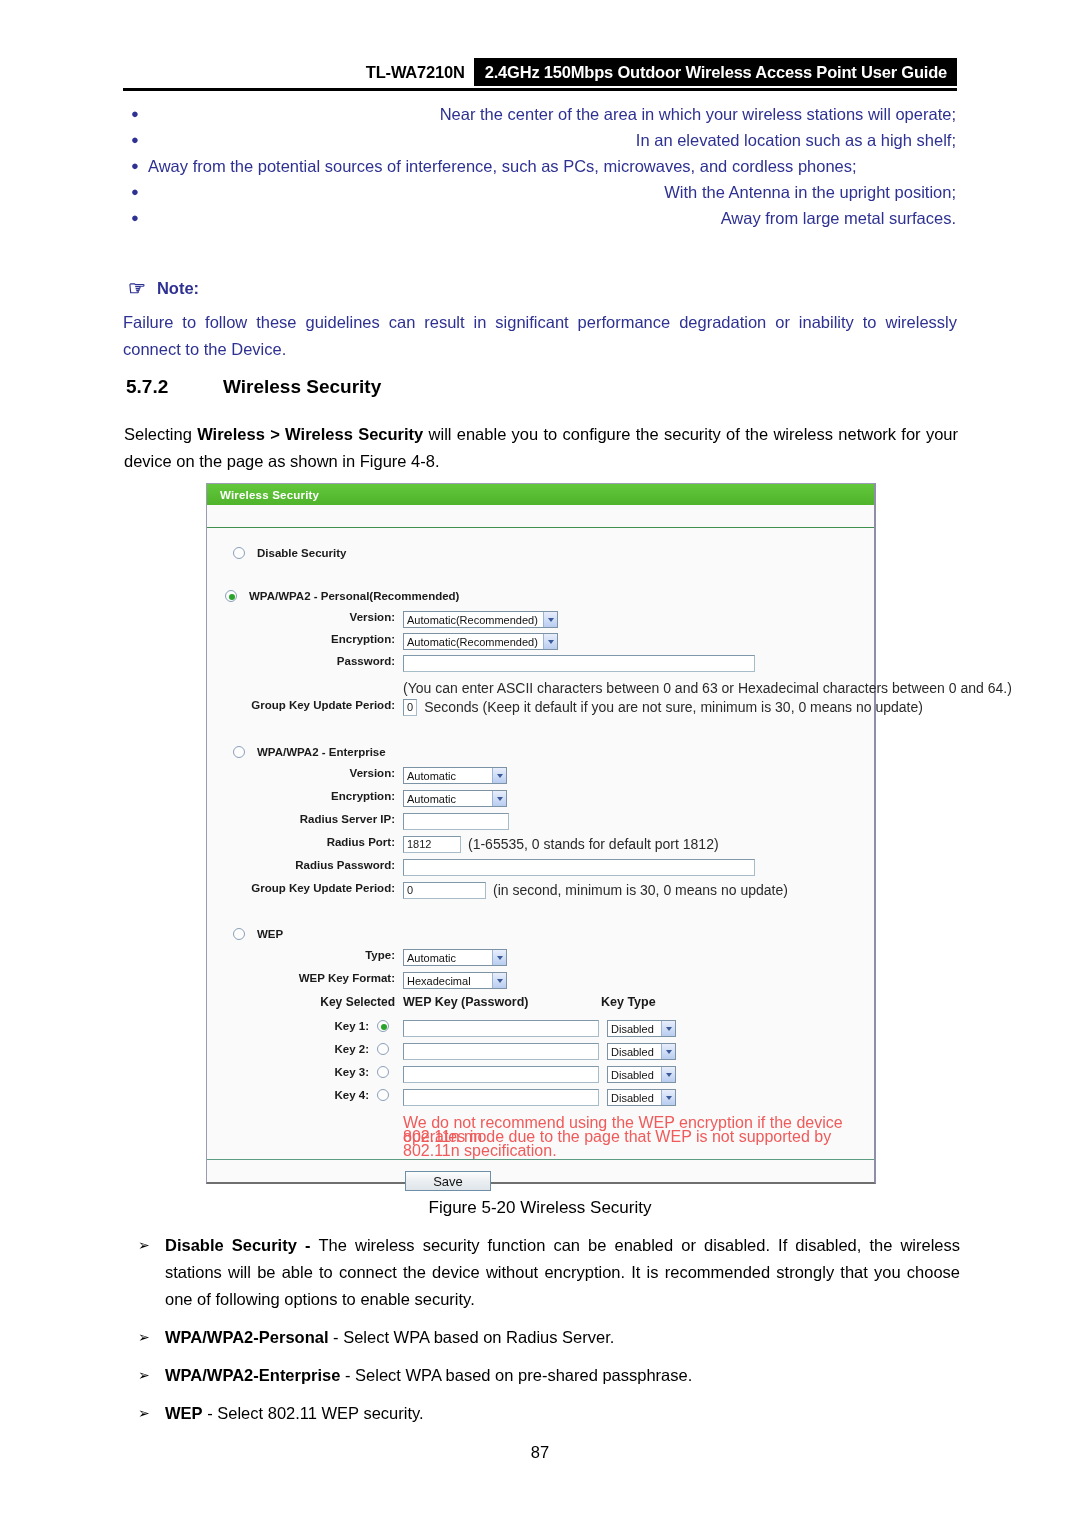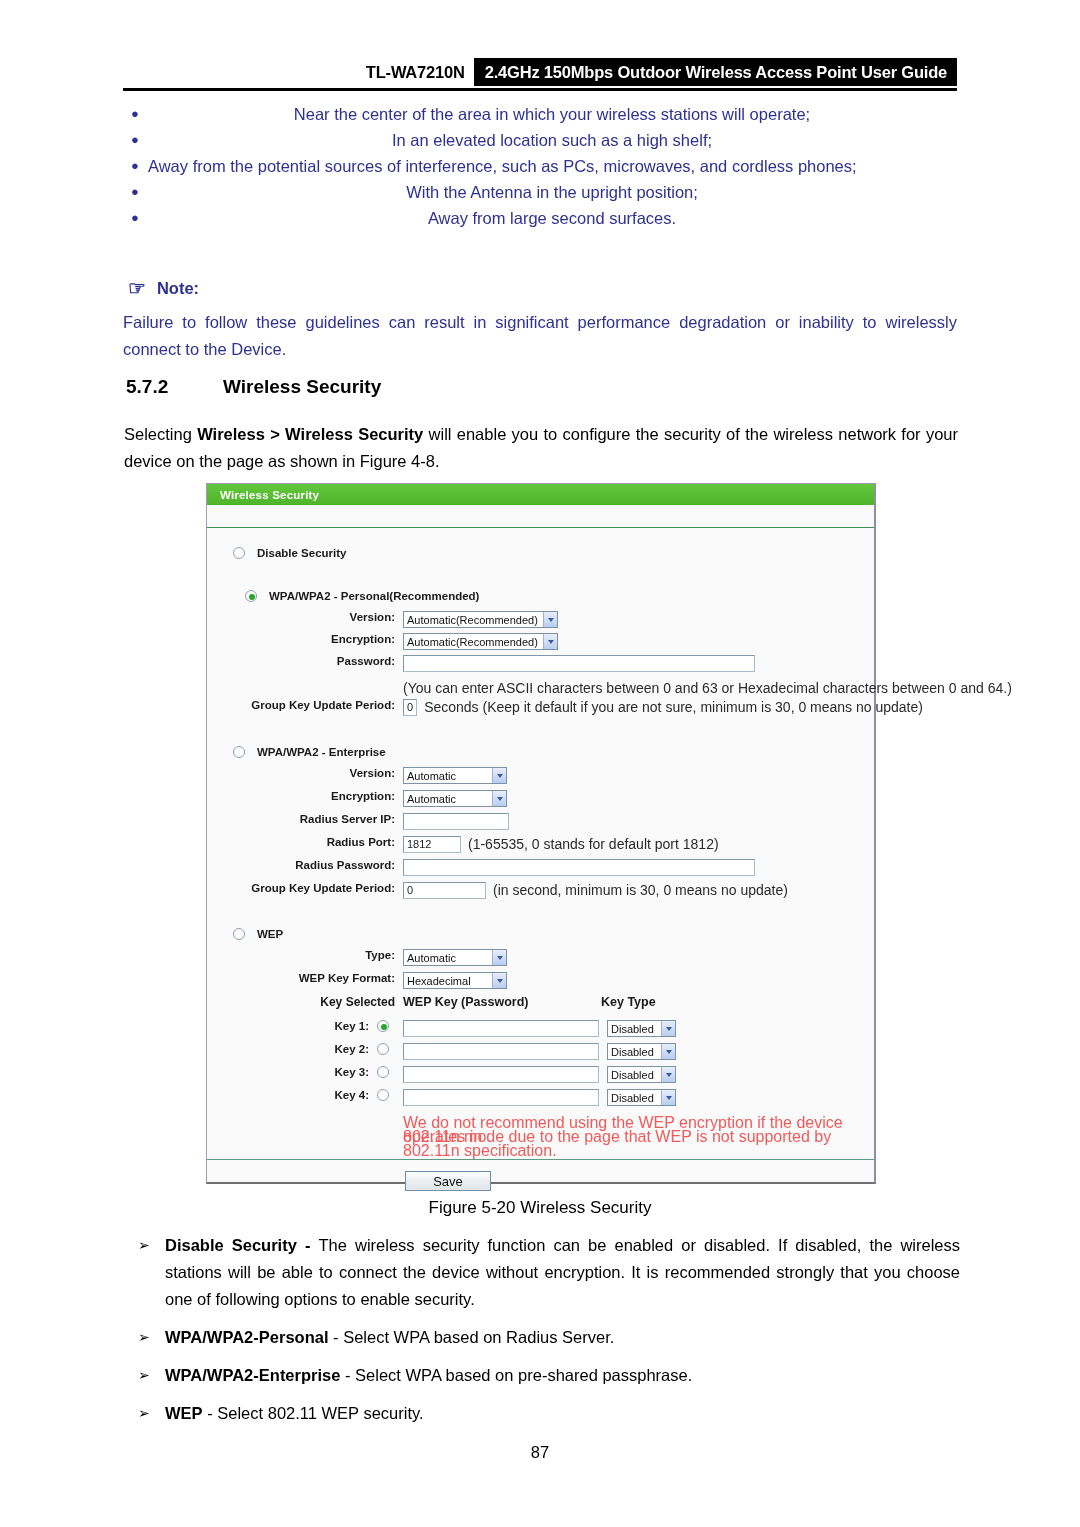--- a/index.html
+++ b/index.html
@@ -78,21 +78,21 @@
     font-size: 13px;
     line-height: 26px;
     text-align: left;
     padding-left: 3px;
   }
   .bullet-txt {
     flex: 1 1 auto;
     text-align: justify;
     padding-right: 2px;
   }
-  .bullet-txt.nojust { text-align: center; }
+  .bullet-txt.nojust { text-align: right; }
 
   
   .note-head {
     position: absolute;
     left: 128px; top: 277px;
     font-size: 16.5px;
     line-height: 22px;
     color: #2e3192;
     font-weight: bold;
     display: flex;
@@ -352,21 +352,21 @@
     <div class="bullet-li">
       <span class="bullet-dot">●</span>
       <span class="bullet-txt">Away from the potential sources of interference, such as PCs, microwaves, and cordless phones;</span>
     </div>
     <div class="bullet-li">
       <span class="bullet-dot">●</span>
       <span class="bullet-txt nojust">With the Antenna in the upright position;</span>
     </div>
     <div class="bullet-li">
       <span class="bullet-dot">●</span>
-      <span class="bullet-txt nojust">Away from large second surfaces.</span>
+      <span class="bullet-txt nojust">Away from large metal surfaces.</span>
     </div>
   </div>
 
   <div class="note-head">
     <span class="note-icon">☞</span>
     <span>Note:</span>
   </div>
   <div class="note-body">Failure to follow these guidelines can result in significant performance degradation or inability to wirelessly connect to the Device.</div>
 
   <div class="sec-head">
@@ -382,21 +382,21 @@
     <div class="panel-title">Wireless Security</div>
     <div class="panel-gap"></div>
 
     <div class="panel-body">
 
       <div class="opt-row" style="position:absolute; left:26px; top:19px;">
         <span class="radio"></span>
         <span class="opt-label">Disable Security</span>
       </div>
 
-      <div class="opt-row" style="position:absolute; left:38px; top:62px;">
+      <div class="opt-row" style="position:absolute; left:18px; top:62px;">
         <span class="radio on"></span>
         <span class="opt-label">WPA/WPA2 - Personal(Recommended)</span>
       </div>
 
       <div class="frow" style="position:absolute; left:0px; top:83px; width:630px;">
         <span class="flabel" style="width:196px;">Version:</span>
         <span class="sel" style="width:155px;">
           <span class="selval">Automatic(Recommended)</span>
           <span class="arrow"></span>
         </span>

